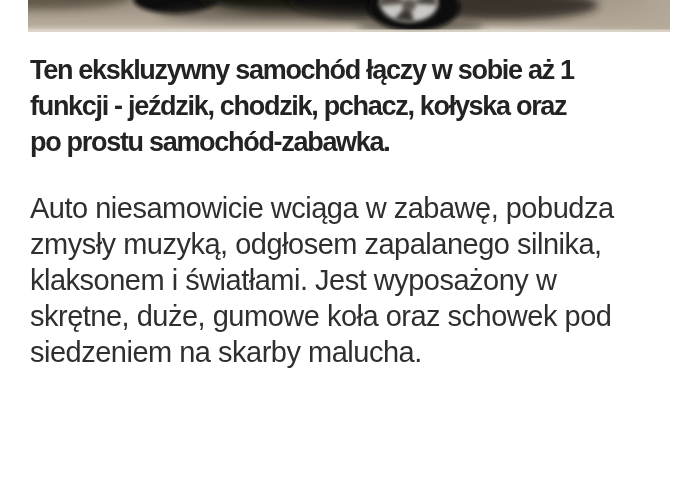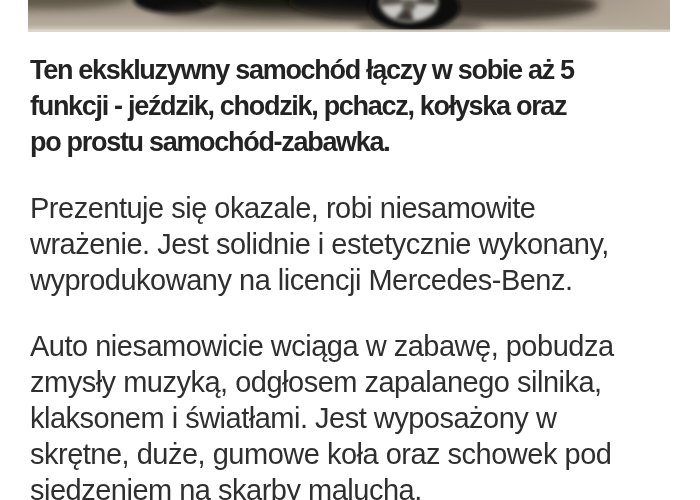--- a/index.html
+++ b/index.html
@@ -84,26 +84,23 @@
       <path d="M381,3 L404,-7 L410,5 Z" fill="#45403a" filter="url(#b2)"></path>
       <path d="M381,3 L366,20 L386,22 Z" fill="#3a3630" filter="url(#b2)"></path>
       <path d="M381,3 L356,-10 L350,6 Z" fill="#514c44" filter="url(#b2)"></path>
       <ellipse cx="381" cy="5" rx="7" ry="6" fill="#5b564e" filter="url(#b2)"></ellipse>
 
       <rect y="29.5" width="642" height="2.5" fill="#ded8cd" opacity="0.85"></rect>
     </svg>
   </div>
 
   <div class="content">
-    <p class="heading">Ten ekskluzywny samochód łączy w sobie aż 5
+    <p class="heading">Ten ekskluzywny samochód łączy w sobie aż 1
 funkcji - jeździk, chodzik, pchacz, kołyska oraz
 po prostu samochód-zabawka.</p>
-    <p class="body-para">Prezentuje się okazale, robi niesamowite
-wrażenie. Jest solidnie i estetycznie wykonany,
-wyprodukowany na licencji Mercedes-Benz.</p>
     <p class="body-para">Auto niesamowicie wciąga w zabawę, pobudza
 zmysły muzyką, odgłosem zapalanego silnika,
 klaksonem i światłami. Jest wyposażony w
 skrętne, duże, gumowe koła oraz schowek pod
 siedzeniem na skarby malucha.</p>
   </div>
 
 </div>
 
 </body></html>

